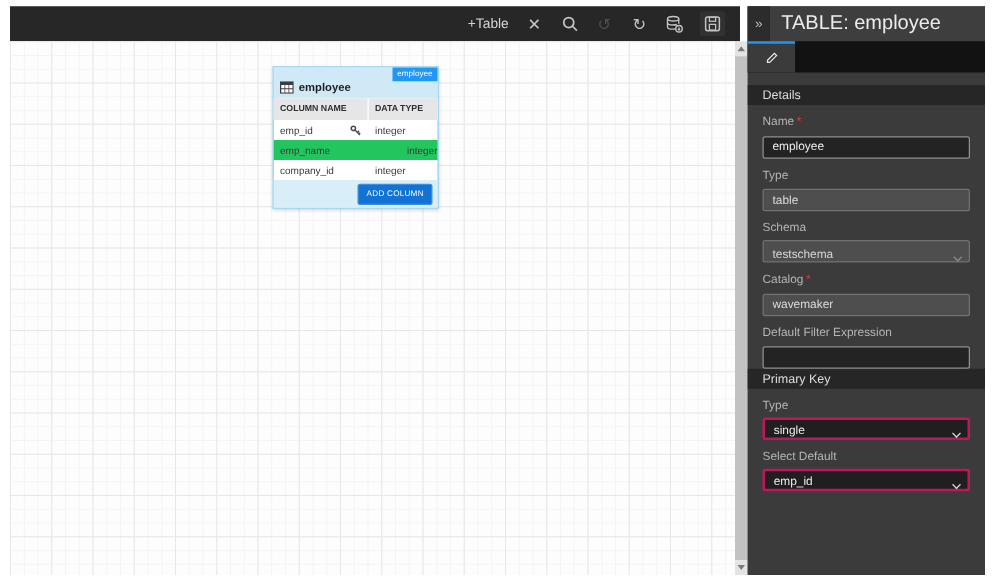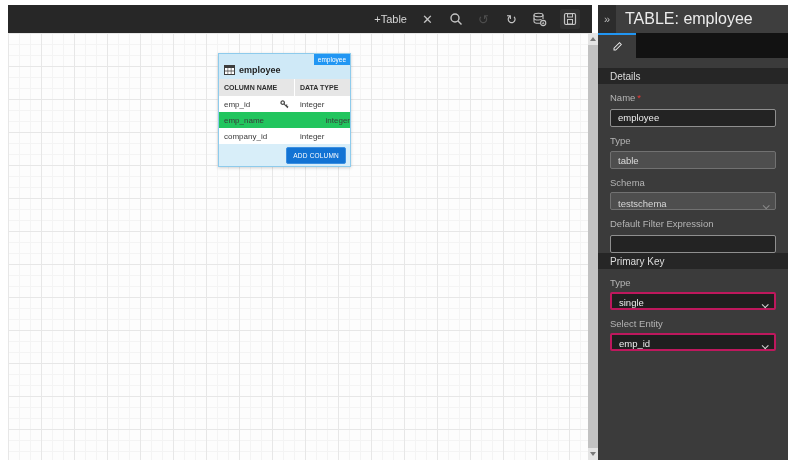--- a/index.html
+++ b/index.html
@@ -194,38 +194,42 @@
     </div>
 
     <div class="field">
       <label>Schema</label>
       <div class="selectbox disabled">
         <span>testschema</span>
         <span class="chev dim"></span>
       </div>
     </div>
 
+    <div class="field">
+      <label><span>Catalog</span><span class="req">*</span></label>
+      <input class="tb-input disabled" readonly="" value="wavemaker" style="">
+    </div>
 
     <div class="field">
       <label>Default Filter Expression</label>
       <input class="tb-input" readonly="" value="" style="">
     </div>
 
     <div class="section-bar" style="margin-top:0;">Primary Key</div>
 
     <div class="field">
       <label>Type</label>
       <div class="selectbox enabled">
         <span>single</span>
         <span class="chev"></span>
       </div>
     </div>
 
     <div class="field">
-      <label>Select Entity</label>
+      <label>Select Default</label>
       <div class="selectbox enabled">
         <span>emp_id</span>
         <span class="chev"></span>
       </div>
     </div>
 
   </div>
 </div>
 
 </body></html>

